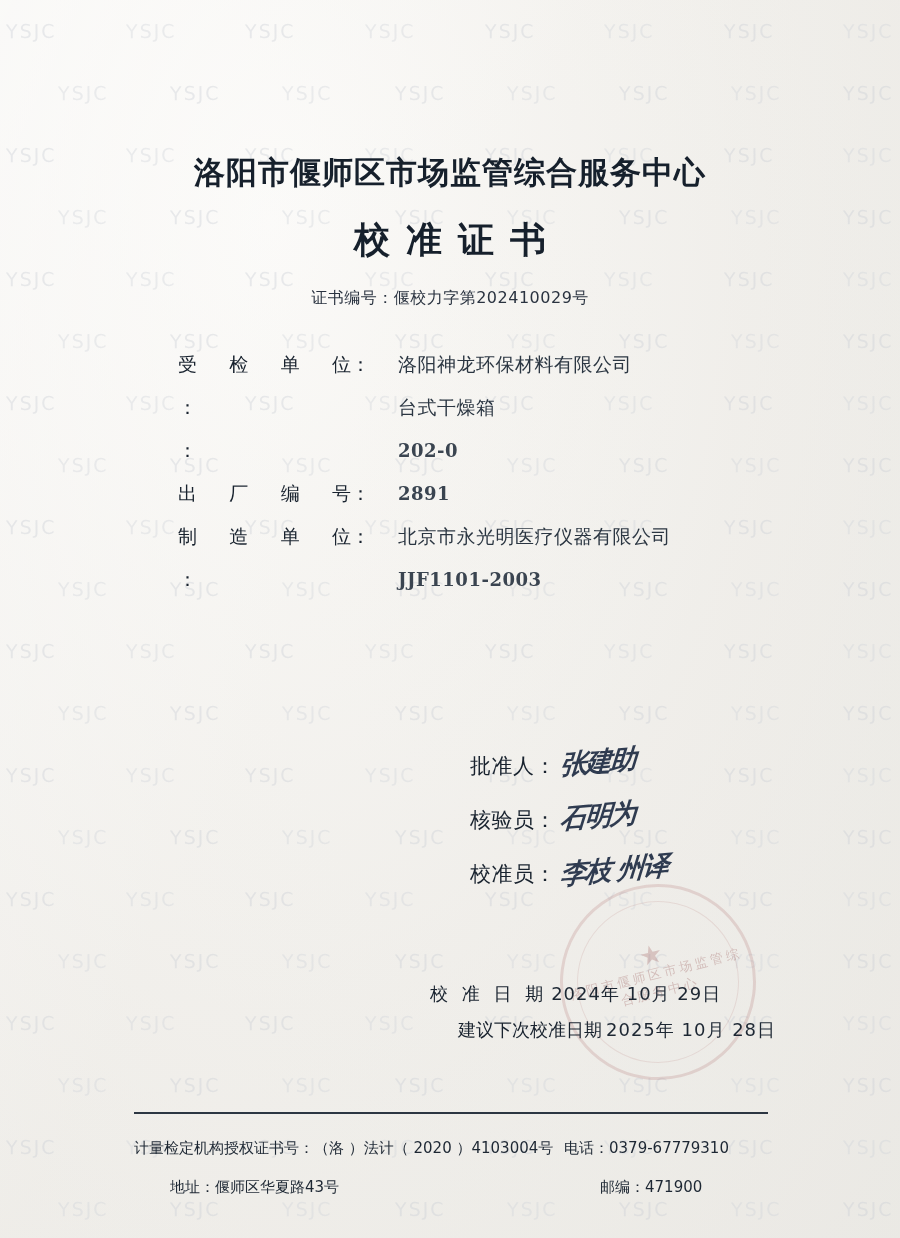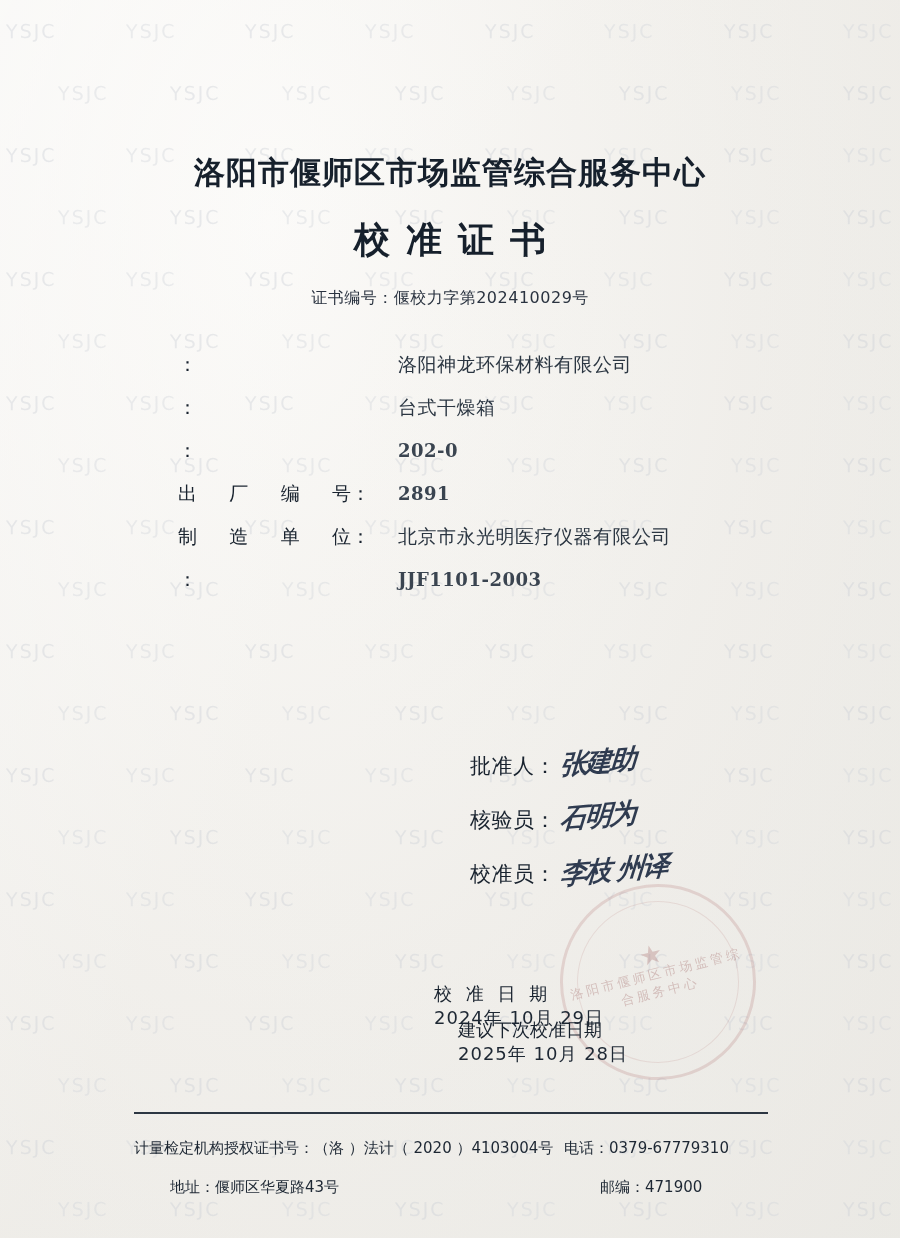--- a/index.html
+++ b/index.html
@@ -210,21 +210,20 @@
     top: 982px;
     left: 430px;
     width: 460px;
   }
   .date-row {
     display: flex;
     align-items: baseline;
     height: 36px;
     font-size: 18px;
     color: #18222e;
-    flex-direction: column;
   }
   .date-label { white-space: nowrap; letter-spacing: 4px; }
   .date-label.wide { letter-spacing: 0px; margin-left: 28px; }
   .date-value {
     margin-left: 4px;
     font-size: 18px;
     color: #1d2733;
     letter-spacing: 1px;
     white-space: nowrap;
   }
@@ -469,20 +468,21 @@
     <div class="org-title">洛阳市偃师区市场监管综合服务中心</div>
 
     <div class="doc-title">校准证书</div>
 
     <div class="cert-no">证书编号：偃校力字第202410029号</div>
 
     <div class="fields">
 
       <div class="field-row">
         <div class="field-label">
+            <span class="lbl-txt">受检单位</span>
             <span>：</span>
           </div>
         <div class="field-value">洛阳神龙环保材料有限公司</div>
       </div>
 
       <div class="field-row">
         <div class="field-label">
             <span>：</span>
           </div>
         <div class="field-value">台式干燥箱</div>

